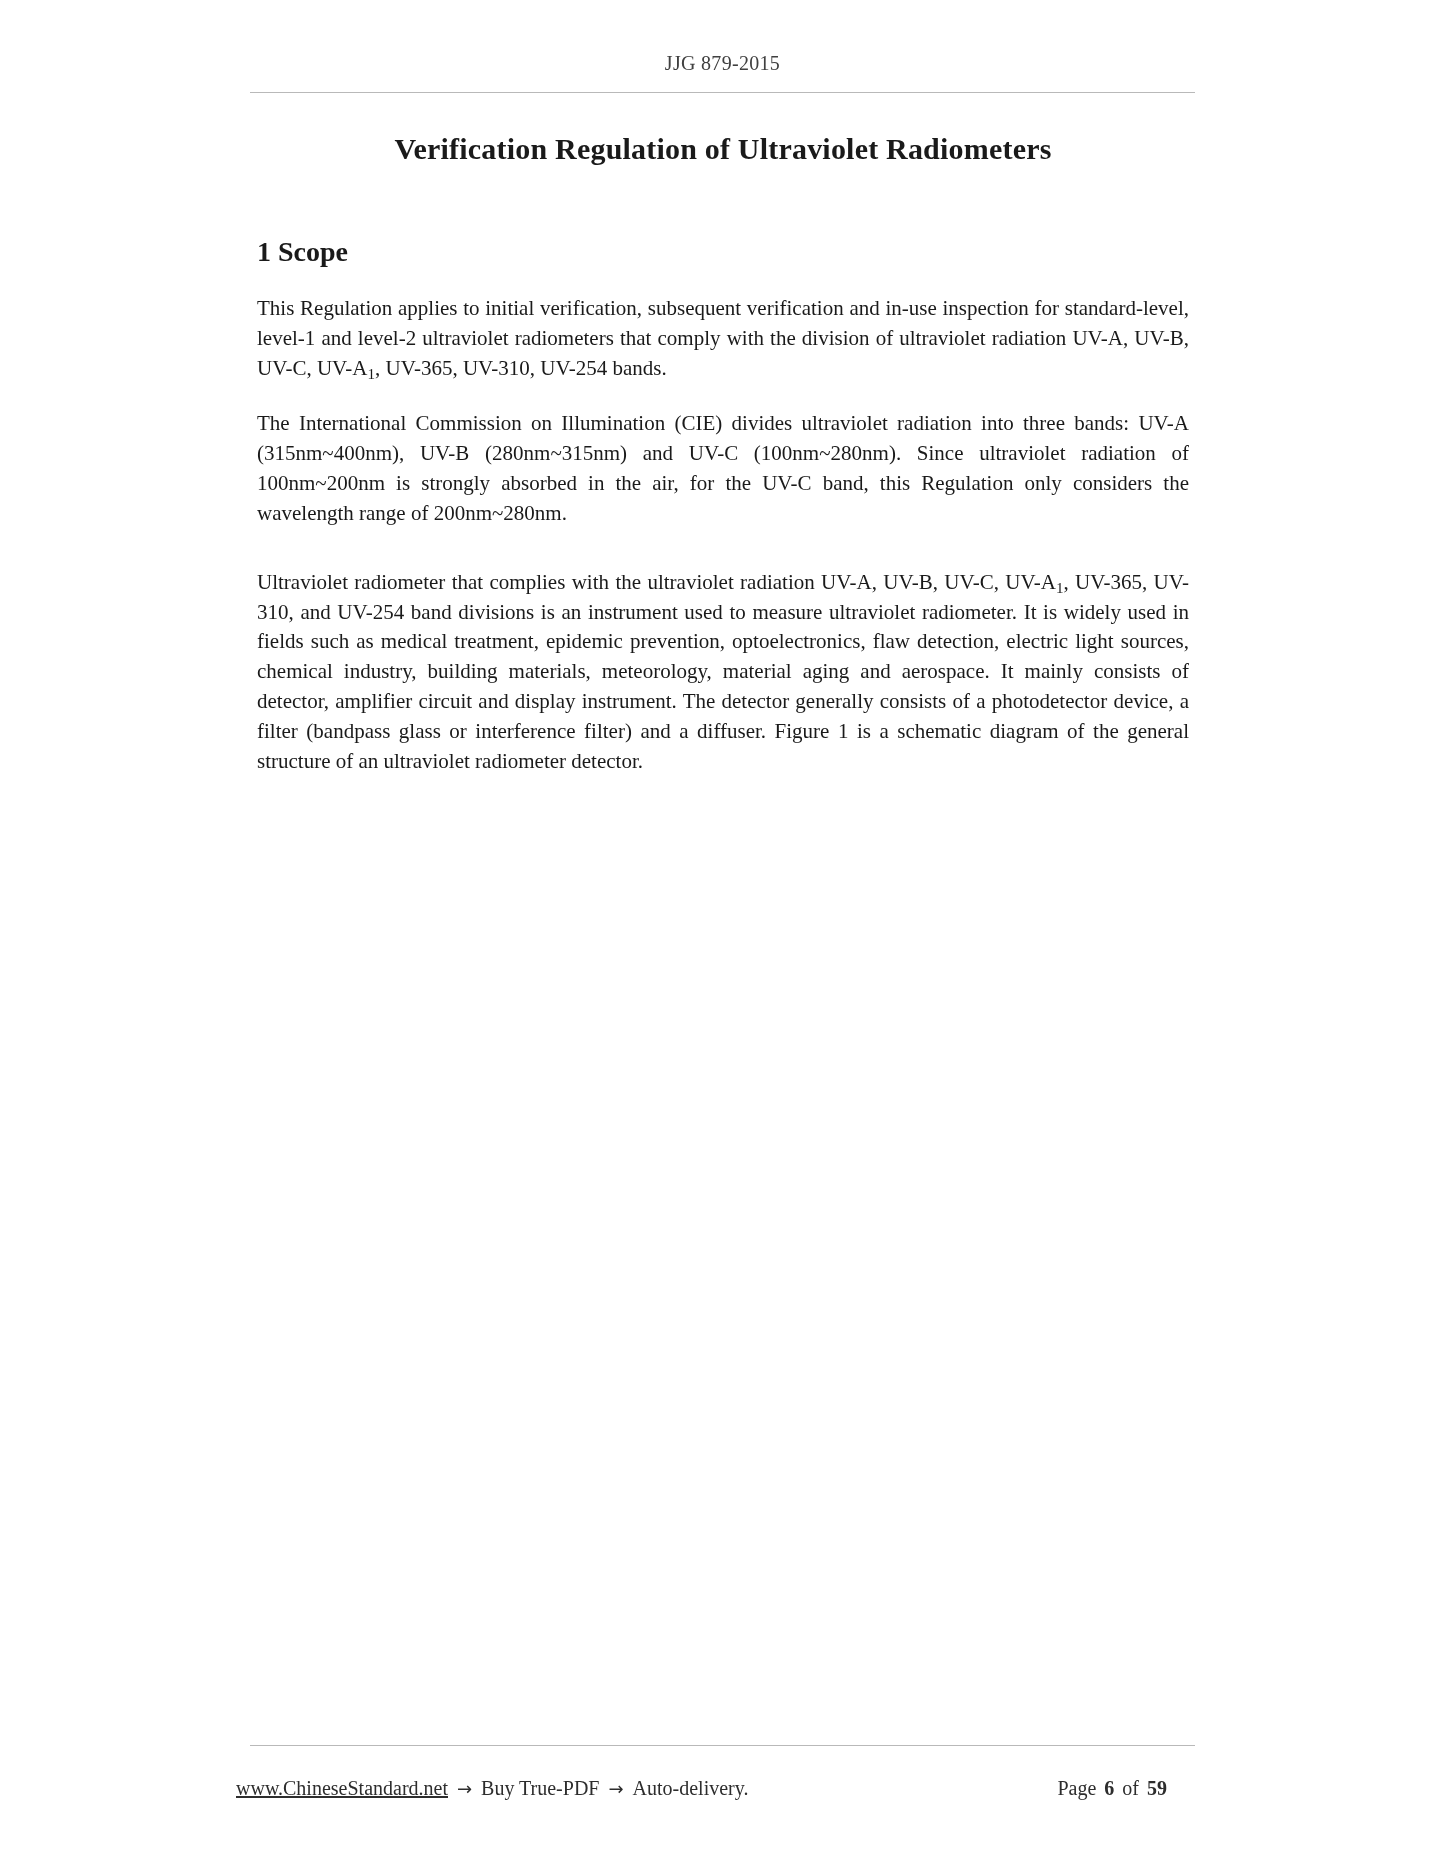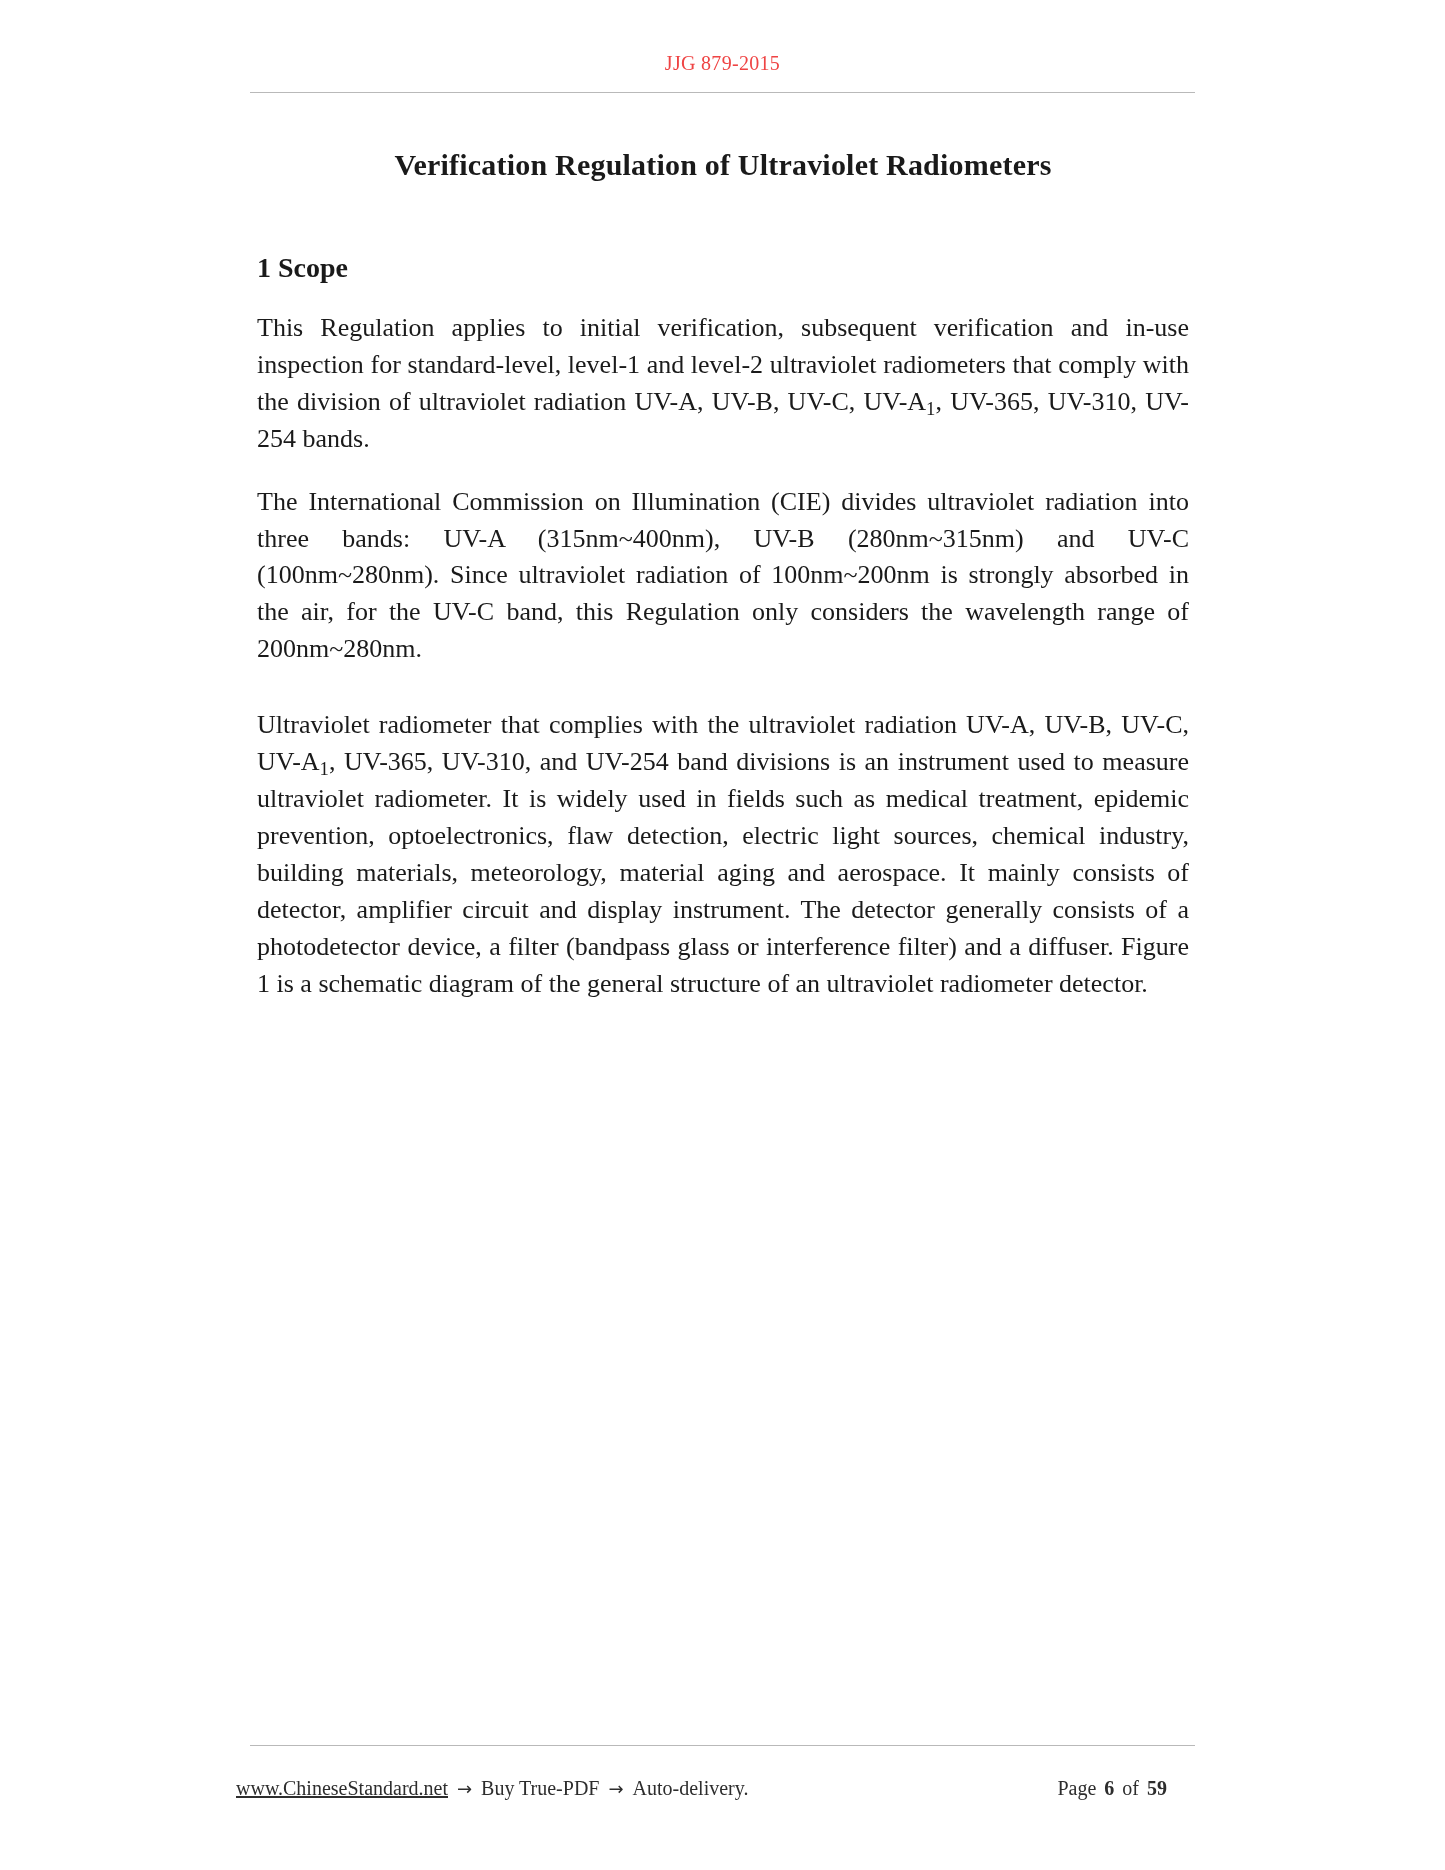--- a/index.html
+++ b/index.html
@@ -20,33 +20,33 @@
     box-sizing: border-box;
     overflow: hidden;
   }
   .header {
     position: absolute;
     top: 52px;
     left: 250px;
     width: 945px;
     text-align: center;
     font-size: 20px;
-    color: #ef4444;
+    color: #404040;
     letter-spacing: 0.3px;
   }
   .header-rule {
     position: absolute;
     top: 92px;
     left: 250px;
     width: 945px;
     border-top: 1px solid #b9b9b9;
   }
   .content {
     position: absolute;
-    top: 136px;
+    top: 120px;
     left: 257px;
     width: 932px;
   }
   .doc-title {
     text-align: center;
     font-size: 30px;
     font-weight: bold;
     letter-spacing: 0.2px;
     margin: 0 0 0 0;
     padding-top: 12px;
@@ -57,21 +57,21 @@
     margin: 0;
     padding: 0;
   }
   .h1-scope {
     margin-top: 70px;
   }
   .h1-overview {
     margin-top: 60px;
   }
   p.body {
-    font-size: 26px;
+    font-size: 21px;
     line-height: 1.42;
     text-align: justify;
     text-justify: inter-word;
     margin: 26px 0 0 0;
     padding: 0;
   }
   p.tight {
     margin-top: 39px;
   }
   sub {

